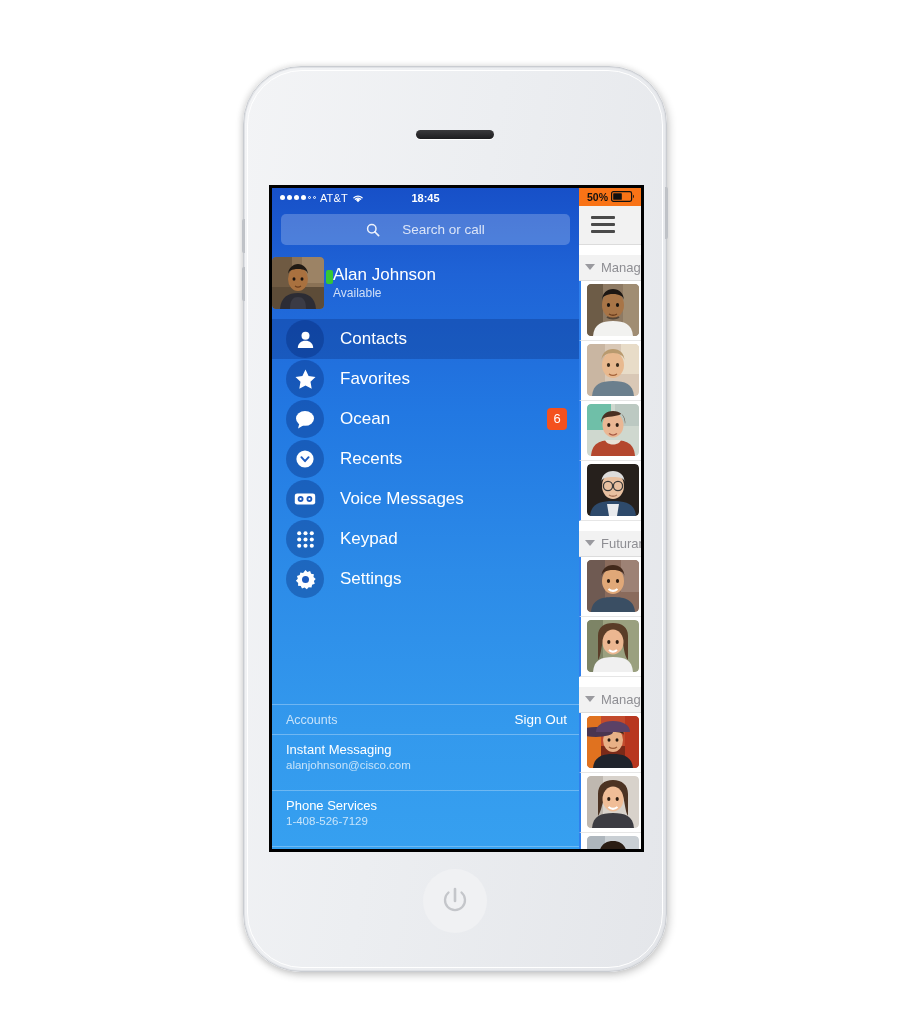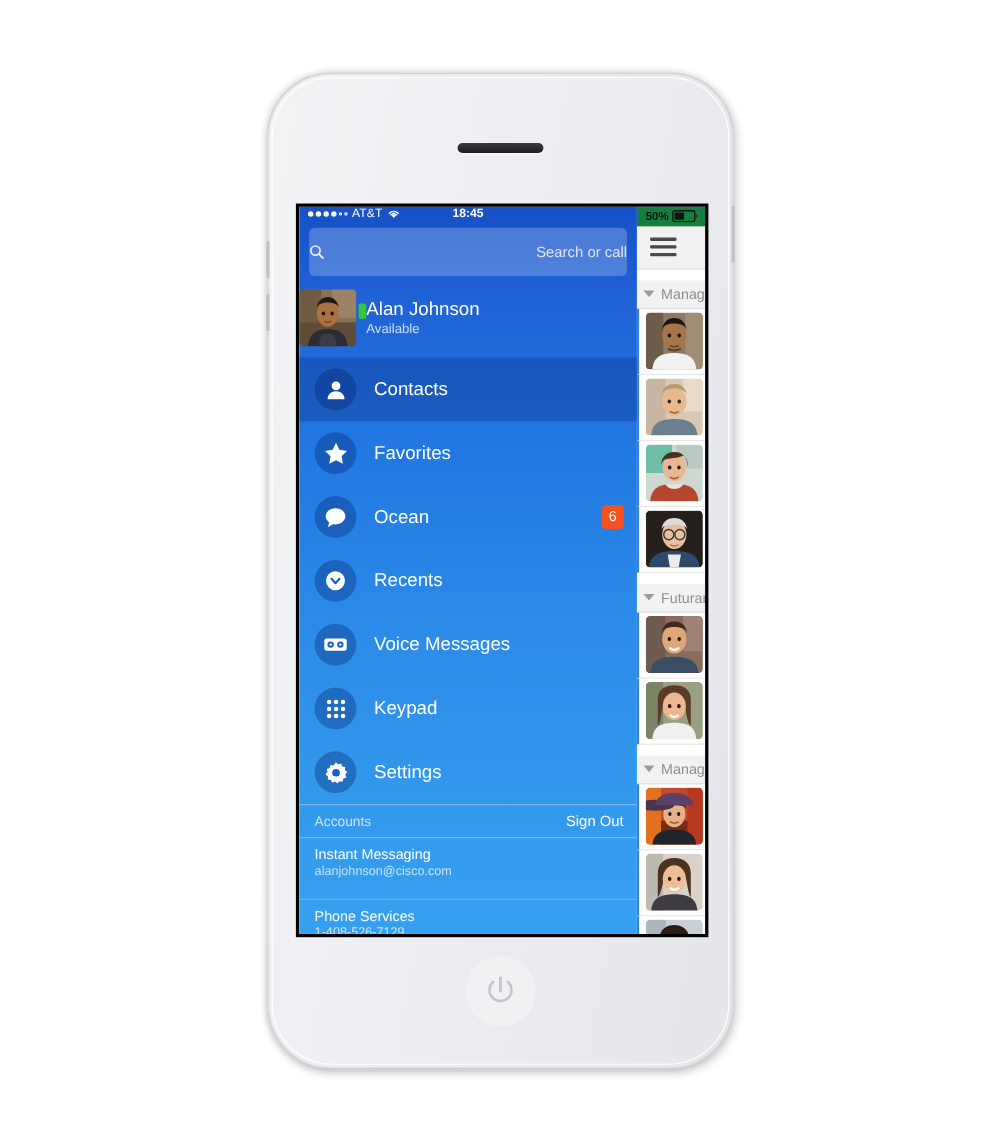--- a/index.html
+++ b/index.html
@@ -103,23 +103,23 @@
   .sb-carrier { margin-left: 4px; font-size: 11px; letter-spacing:.1px; }
   .sb-wifi { margin-left: 4px; display:flex; align-items:center; }
   .sb-time {
     position: absolute; left: 0; right: 0; text-align: center;
     font-size: 11px; font-weight: bold; pointer-events: none;
   }
 
   
   .search-wrap { padding: 7px 9px 8px 9px; }
   .searchbar {
-    height: 44px; border-radius: 5px;
+    height: 31px; border-radius: 5px;
     background: rgba(255,255,255,.22);
-    display: flex; align-items: center; justify-content: space-between;
+    display: flex; align-items: center; justify-content: center;
     gap: 22px;
   }
   .search-ph { color: rgba(255,255,255,.80); font-size: 13.5px; }
 
   
   .profile {
     display: flex; align-items: center;
     padding: 4px 10px 10px 0;
     gap: 9px;
   }
@@ -132,21 +132,21 @@
     position: absolute; right: -9px; top: 13px;
     width: 7px; height: 14px; border-radius: 2px;
     background: #35c734;
   }
   .pname { color: #fff; font-size: 17px; line-height: 20px; }
   .pstatus { color: rgba(255,255,255,.78); font-size: 12px; line-height:15px; margin-top:1px; }
 
   
   .nav { flex: 1 1 auto; }
   .nav-item {
-    height: 58px;
+    height: 40px;
     display: flex; align-items: center;
     padding-left: 14px; padding-right: 12px;
     position: relative;
   }
   .nav-item.active { background: rgba(5,40,120,.30); }
   .nav-icon {
     width: 38px; height: 38px; border-radius: 50%;
     background: rgba(3,35,110,.34);
     display: flex; align-items: center; justify-content: center;
     flex: 0 0 38px;
@@ -178,21 +178,21 @@
   .acc-sub { color: rgba(255,255,255,.72); font-size: 11.5px; line-height:15px; }
 
   
   .rpanel {
     flex: 1 1 auto; height: 100%;
     background: #ffffff;
     display: flex; flex-direction: column;
     overflow: hidden;
   }
   .rp-status {
-    height: 19px; background:#15803d;
+    height: 19px; background:#f97316;
     display:flex; align-items:center; justify-content:flex-end;
     padding-right: 6px; gap: 3px;
   }
   .rp-batt-txt { font-size: 10.5px; color:#111; font-weight:bold; }
   .rp-topbar {
     height: 42px; background:#f2f2f2;
     display:flex; align-items:center; padding-left: 12px;
     border-bottom: 1px solid #dcdcdc;
   }
   .hamburger { width: 24px; }

